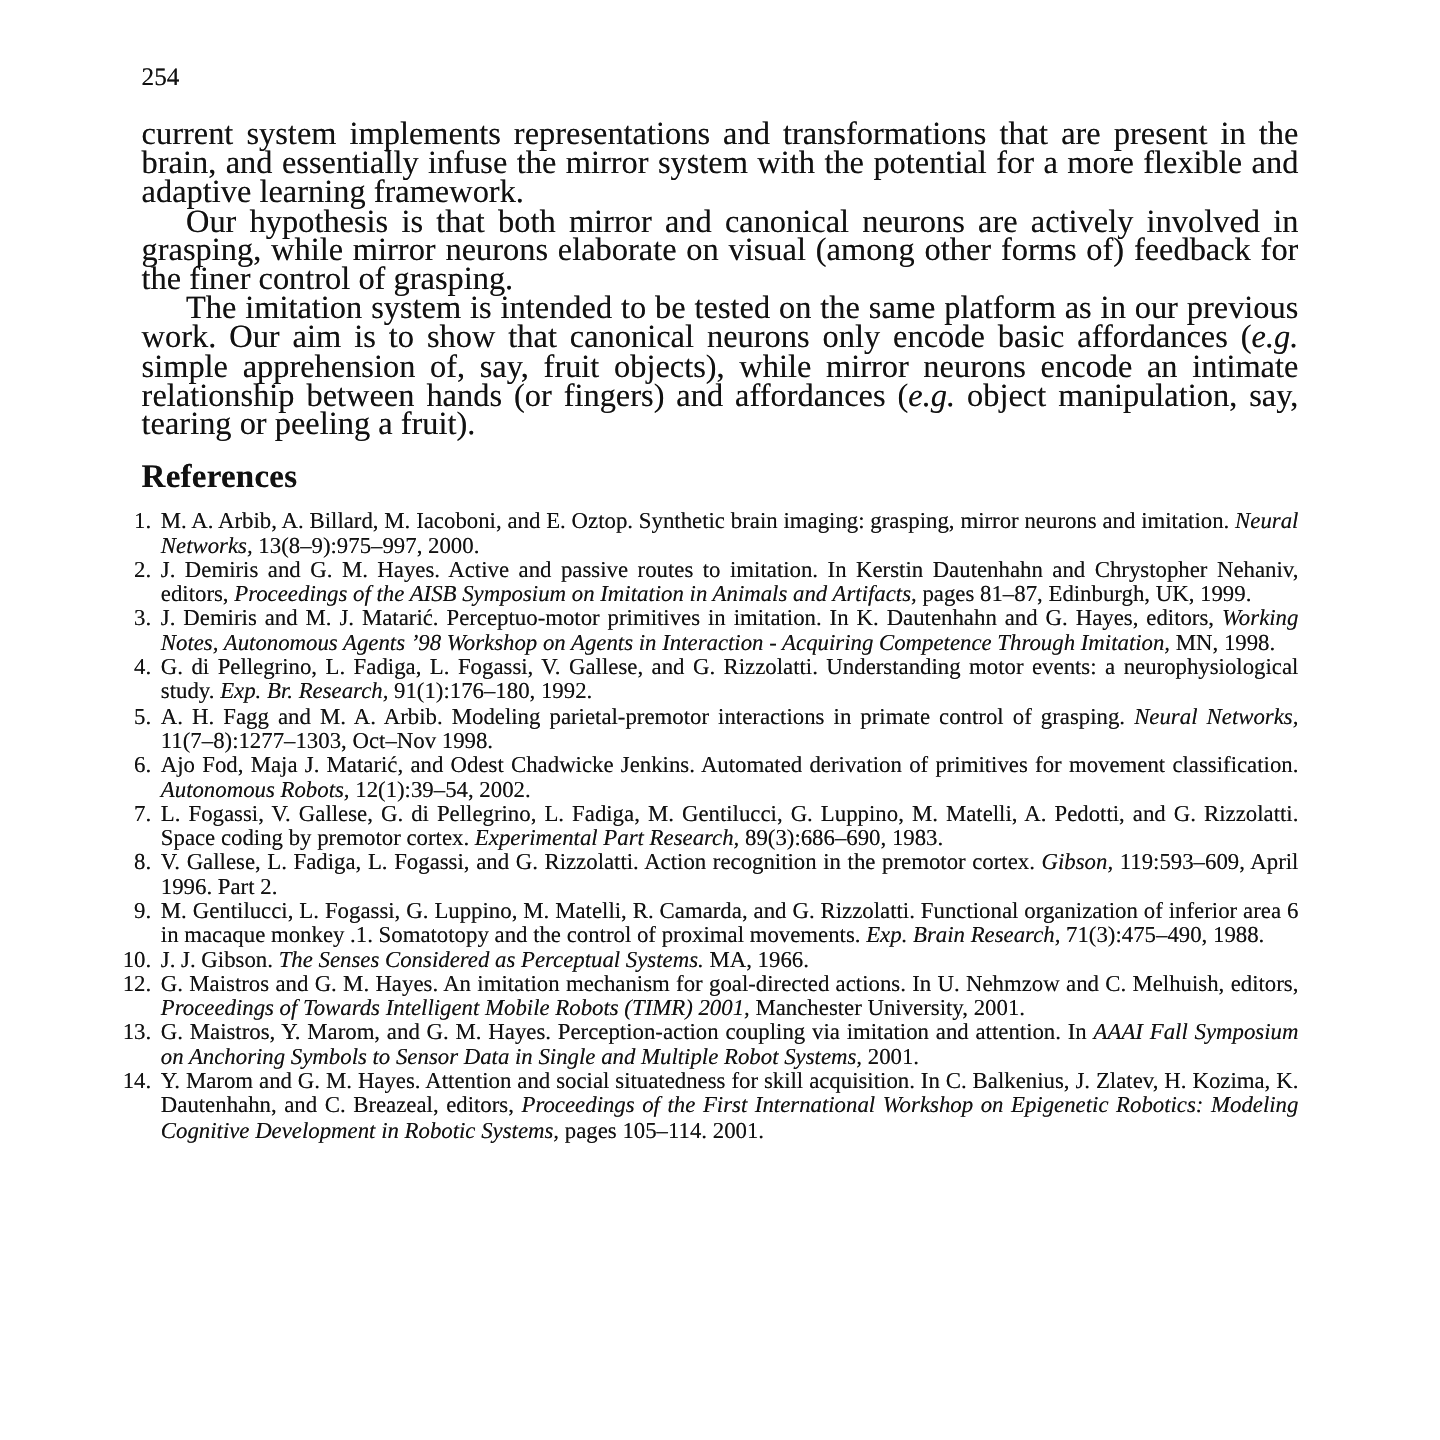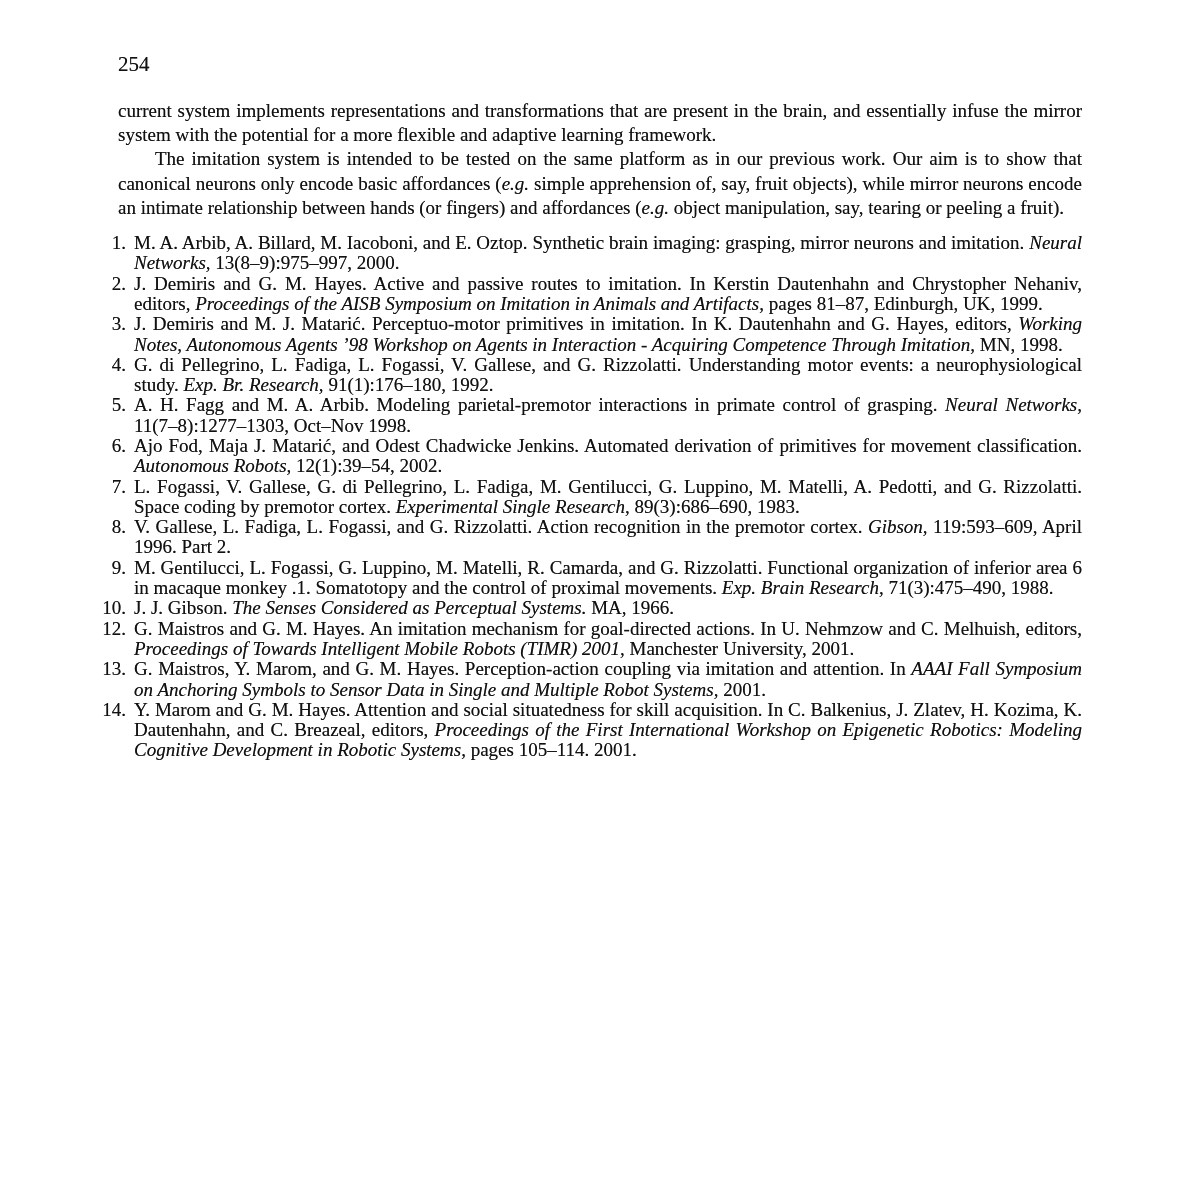--- a/index.html
+++ b/index.html
@@ -24,21 +24,21 @@
     align-items: flex-end;
     font-size: 21px;
     line-height: 24px;
   }
   .running-header .pgnum {
     width: 95px;
     flex: 0 0 auto;
   }
   .body-block {
     margin-top: 23px;
-    font-size: 19px;
+    font-size: 27px;
     line-height: 24.2px;
     text-align: justify;
     hyphens: auto;
   }
   .body-block p {
     margin: 0;
   }
   .body-block p.indent {
     text-indent: 37px;
   }
@@ -76,23 +76,25 @@
 </head>
 <body>
 
 <div class="page">
   <div class="running-header">
     <span class="pgnum">254</span>
   </div>
 
   <div class="body-block" id="body-block">
       <p><span>current system implements representations and transformations that are present in the brain, and essentially infuse the mirror system with the potential for a more flexible and adaptive learning framework.</span></p>
+      <p class="indent"><span>Our hypothesis is that both mirror and canonical neurons are actively involved in grasping, while mirror neurons elaborate on visual (among other forms of) feedback for the finer control of grasping.</span></p>
       <p class="indent"><span>The imitation system is intended to be tested on the same platform as in our previous work. Our aim is to show that canonical neurons only encode basic affordances (</span><span class="it">e.g.</span><span> simple apprehension of, say, fruit objects), while mirror neurons encode an intimate relationship between hands (or fingers) and affordances (</span><span class="it">e.g.</span><span> object manipulation, say, tearing or peeling a fruit).</span></p>
     </div>
 
+  <div class="refs-heading">References</div>
 
   <div class="refs-list" id="refs-list">
       <div class="ref-item">
         <div class="ref-num">1.</div>
         <div class="ref-text"><span>M. A. Arbib, A. Billard, M. Iacoboni, and E. Oztop. Synthetic brain imaging: grasping, mirror neurons and imitation. </span><span class="it">Neural Networks,</span><span> 13(8–9):975–997, 2000.</span></div>
       </div>
       <div class="ref-item">
         <div class="ref-num">2.</div>
         <div class="ref-text"><span>J. Demiris and G. M. Hayes. Active and passive routes to imitation. In Kerstin Dautenhahn and Chrystopher Nehaniv, editors, </span><span class="it">Proceedings of the AISB Symposium on Imitation in Animals and Artifacts,</span><span> pages 81–87, Edinburgh, UK, 1999.</span></div>
       </div>
@@ -107,21 +109,21 @@
       <div class="ref-item">
         <div class="ref-num">5.</div>
         <div class="ref-text"><span>A. H. Fagg and M. A. Arbib. Modeling parietal-premotor interactions in primate control of grasping. </span><span class="it">Neural Networks,</span><span> 11(7–8):1277–1303, Oct–Nov 1998.</span></div>
       </div>
       <div class="ref-item">
         <div class="ref-num">6.</div>
         <div class="ref-text"><span>Ajo Fod, Maja J. Matarić, and Odest Chadwicke Jenkins. Automated derivation of primitives for movement classification. </span><span class="it">Autonomous Robots,</span><span> 12(1):39–54, 2002.</span></div>
       </div>
       <div class="ref-item">
         <div class="ref-num">7.</div>
-        <div class="ref-text"><span>L. Fogassi, V. Gallese, G. di Pellegrino, L. Fadiga, M. Gentilucci, G. Luppino, M. Matelli, A. Pedotti, and G. Rizzolatti. Space coding by premotor cortex. </span><span class="it">Experimental Single Research,</span><span> 89(3):686–690, 1983.</span></div>
+        <div class="ref-text"><span>L. Fogassi, V. Gallese, G. di Pellegrino, L. Fadiga, M. Gentilucci, G. Luppino, M. Matelli, A. Pedotti, and G. Rizzolatti. Space coding by premotor cortex. </span><span class="it">Experimental Part Research,</span><span> 89(3):686–690, 1983.</span></div>
       </div>
       <div class="ref-item">
         <div class="ref-num">8.</div>
         <div class="ref-text"><span>V. Gallese, L. Fadiga, L. Fogassi, and G. Rizzolatti. Action recognition in the premotor cortex. </span><span class="it">Gibson,</span><span> 119:593–609, April 1996. Part 2.</span></div>
       </div>
       <div class="ref-item">
         <div class="ref-num">9.</div>
         <div class="ref-text"><span>M. Gentilucci, L. Fogassi, G. Luppino, M. Matelli, R. Camarda, and G. Rizzolatti. Functional organization of inferior area 6 in macaque monkey .1. Somatotopy and the control of proximal movements. </span><span class="it">Exp. Brain Research,</span><span> 71(3):475–490, 1988.</span></div>
       </div>
       <div class="ref-item">

